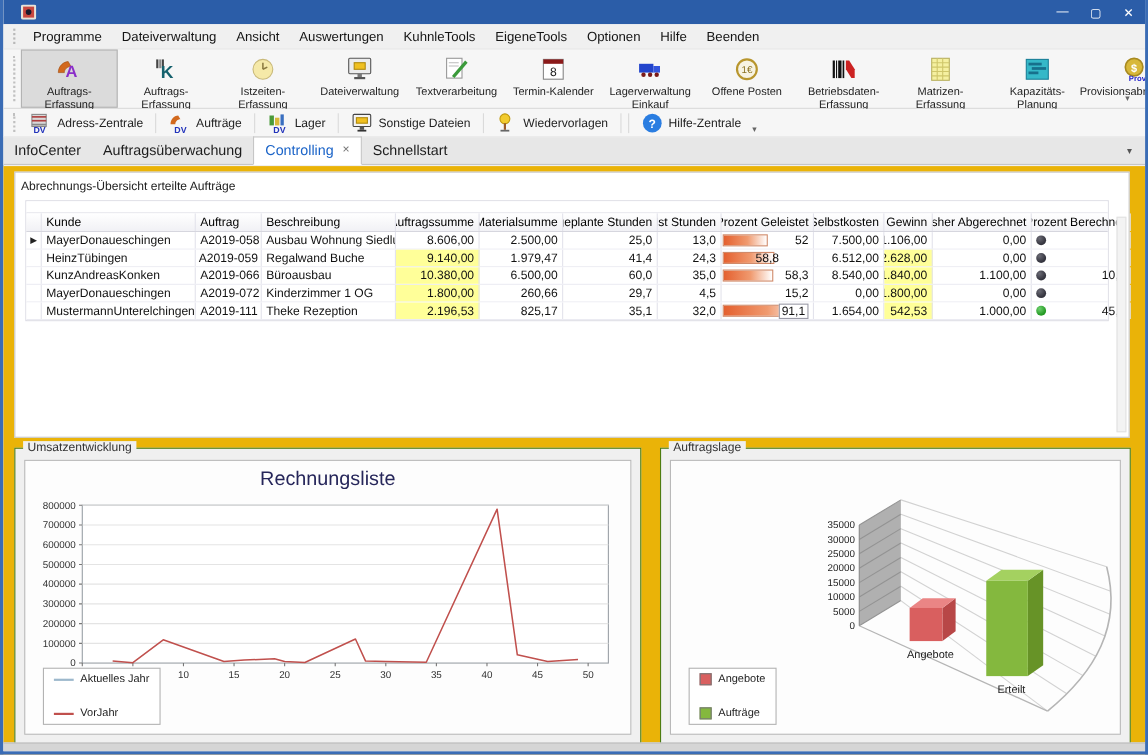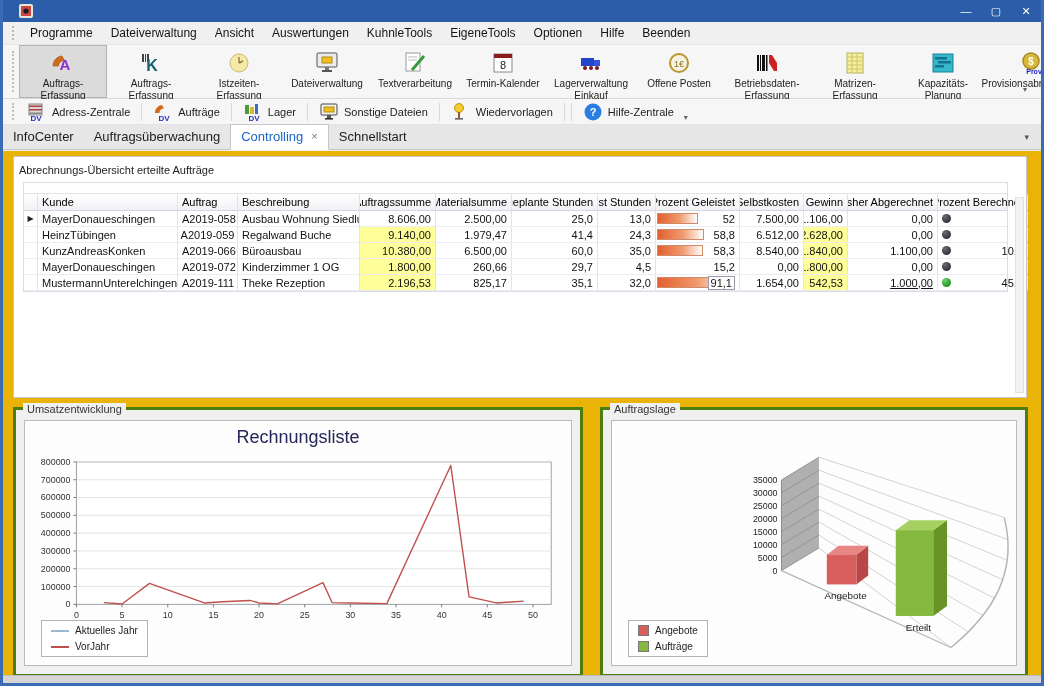--- a/index.html
+++ b/index.html
@@ -53,27 +53,27 @@
   .hdr{font-weight:normal;color:#000;}
   .marker{font-size:8px;color:#222;}
   .pct-bar{position:absolute;left:1px;top:2px;bottom:2px;background:linear-gradient(to right,#e4602f,#f09a6f 55%,#ffffff);border:1px solid #d08a6a;}
   .pct-val{position:relative;z-index:2;}
   .pct-val.boxed{background:#fff;border:1px solid #9a9aa6;padding:0 2px;}
   .dot{width:9px;height:9px;border-radius:50%;position:absolute;left:4px;}
   .dot.dark{background:radial-gradient(circle at 35% 30%,#6a6a74,#35353f 65%);}
   .dot.green{background:radial-gradient(circle at 35% 30%,#6ed06e,#259a25 65%);}
   .v-scroll{position:absolute;right:2px;top:40px;bottom:4px;width:9px;background:#f3f3f3;border:1px solid #e2e2e2;}
   
-  .groupbox{position:absolute;border:3px solid #4d7c0f;background:#f0f0f0;}
+  .groupbox{position:absolute;border:1px solid #4d7c0f;background:#f0f0f0;}
   .groupbox.gb-left{left:10px;top:256px;width:570px;height:270px;}
   .groupbox.gb-right{left:597px;top:256px;width:428px;height:270px;}
   .group-label{position:absolute;top:-7px;left:7px;background:#f0f0f0;padding:0 4px;font-size:11px;color:#333;}
   .chart-panel{position:absolute;left:8px;right:8px;top:10px;bottom:8px;background:#fdfdfd;border:1px solid #b9b9b9;}
   .chart-title{text-align:center;font-size:18px;color:#26265a;padding-top:6px;height:32px;}
-  .legend{position:absolute;left:16px;bottom:8px;border:1px solid #b3b3b3;background:#fff;padding:4px 9px;font-size:10px;color:#222;display:flex;flex-direction:column;gap:5px;}
+  .legend{position:absolute;left:16px;bottom:8px;border:1px solid #b3b3b3;background:#fff;padding:4px 9px;font-size:10px;color:#222;display:flex;flex-direction:column;gap:20px;}
   .legend-item{display:flex;align-items:center;gap:6px;}
   .swatch-line{width:18px;height:2px;flex:0 0 auto;}
   .swatch-box{width:11px;height:11px;border:1px solid #777;flex:0 0 auto;}
   .statusbar{position:absolute;left:0;right:0;bottom:0;height:8px;background:#d5d5d5;border-top:1px solid #bdbdbd;}
   svg{display:block;}
 </style>
 </head>
 <body>
 
 <div class="window">
@@ -433,21 +433,21 @@
             </div>
             <div class="cell right" style="width: 76px;">
               <span>1.979,47</span>
             </div>
             <div class="cell right" style="width: 86px;">
               <span>41,4</span>
             </div>
             <div class="cell right" style="width: 58px;">
               <span>24,3</span>
             </div>
-            <div class="cell right" style="width: 84px;">
+            <div class="cell right" style="width: 84px; justify-content: center;">
               <span class="pct-bar" style="width: calc(58.8% - 2px);"></span>
               <span class="pct-val">58,8</span>
             </div>
             <div class="cell right" style="width: 64px;">
               <span>6.512,00</span>
             </div>
             <div class="cell right hl" style="width: 44px;">
               <span>2.628,00</span>
             </div>
             <div class="cell right" style="width: 90px;">
@@ -568,21 +568,21 @@
             <div class="cell right" style="width: 84px;">
               <span class="pct-bar" style="width: calc(91.1% - 2px);"></span>
               <span class="pct-val boxed">91,1</span>
             </div>
             <div class="cell right" style="width: 64px;">
               <span>1.654,00</span>
             </div>
             <div class="cell right hl" style="width: 44px;">
               <span>542,53</span>
             </div>
-            <div class="cell right" style="width: 90px; text-decoration: underline;">
+            <div class="cell right" style="width: 90px;">
               <span>1.000,00</span>
             </div>
             <div class="cell right" style="width: 90px;">
               <span class="dot green"></span>
               <span>45,5</span>
             </div>
             <div class="cell left filler"></div>
           </div>
         </div>
       <div class="v-scroll"></div>

